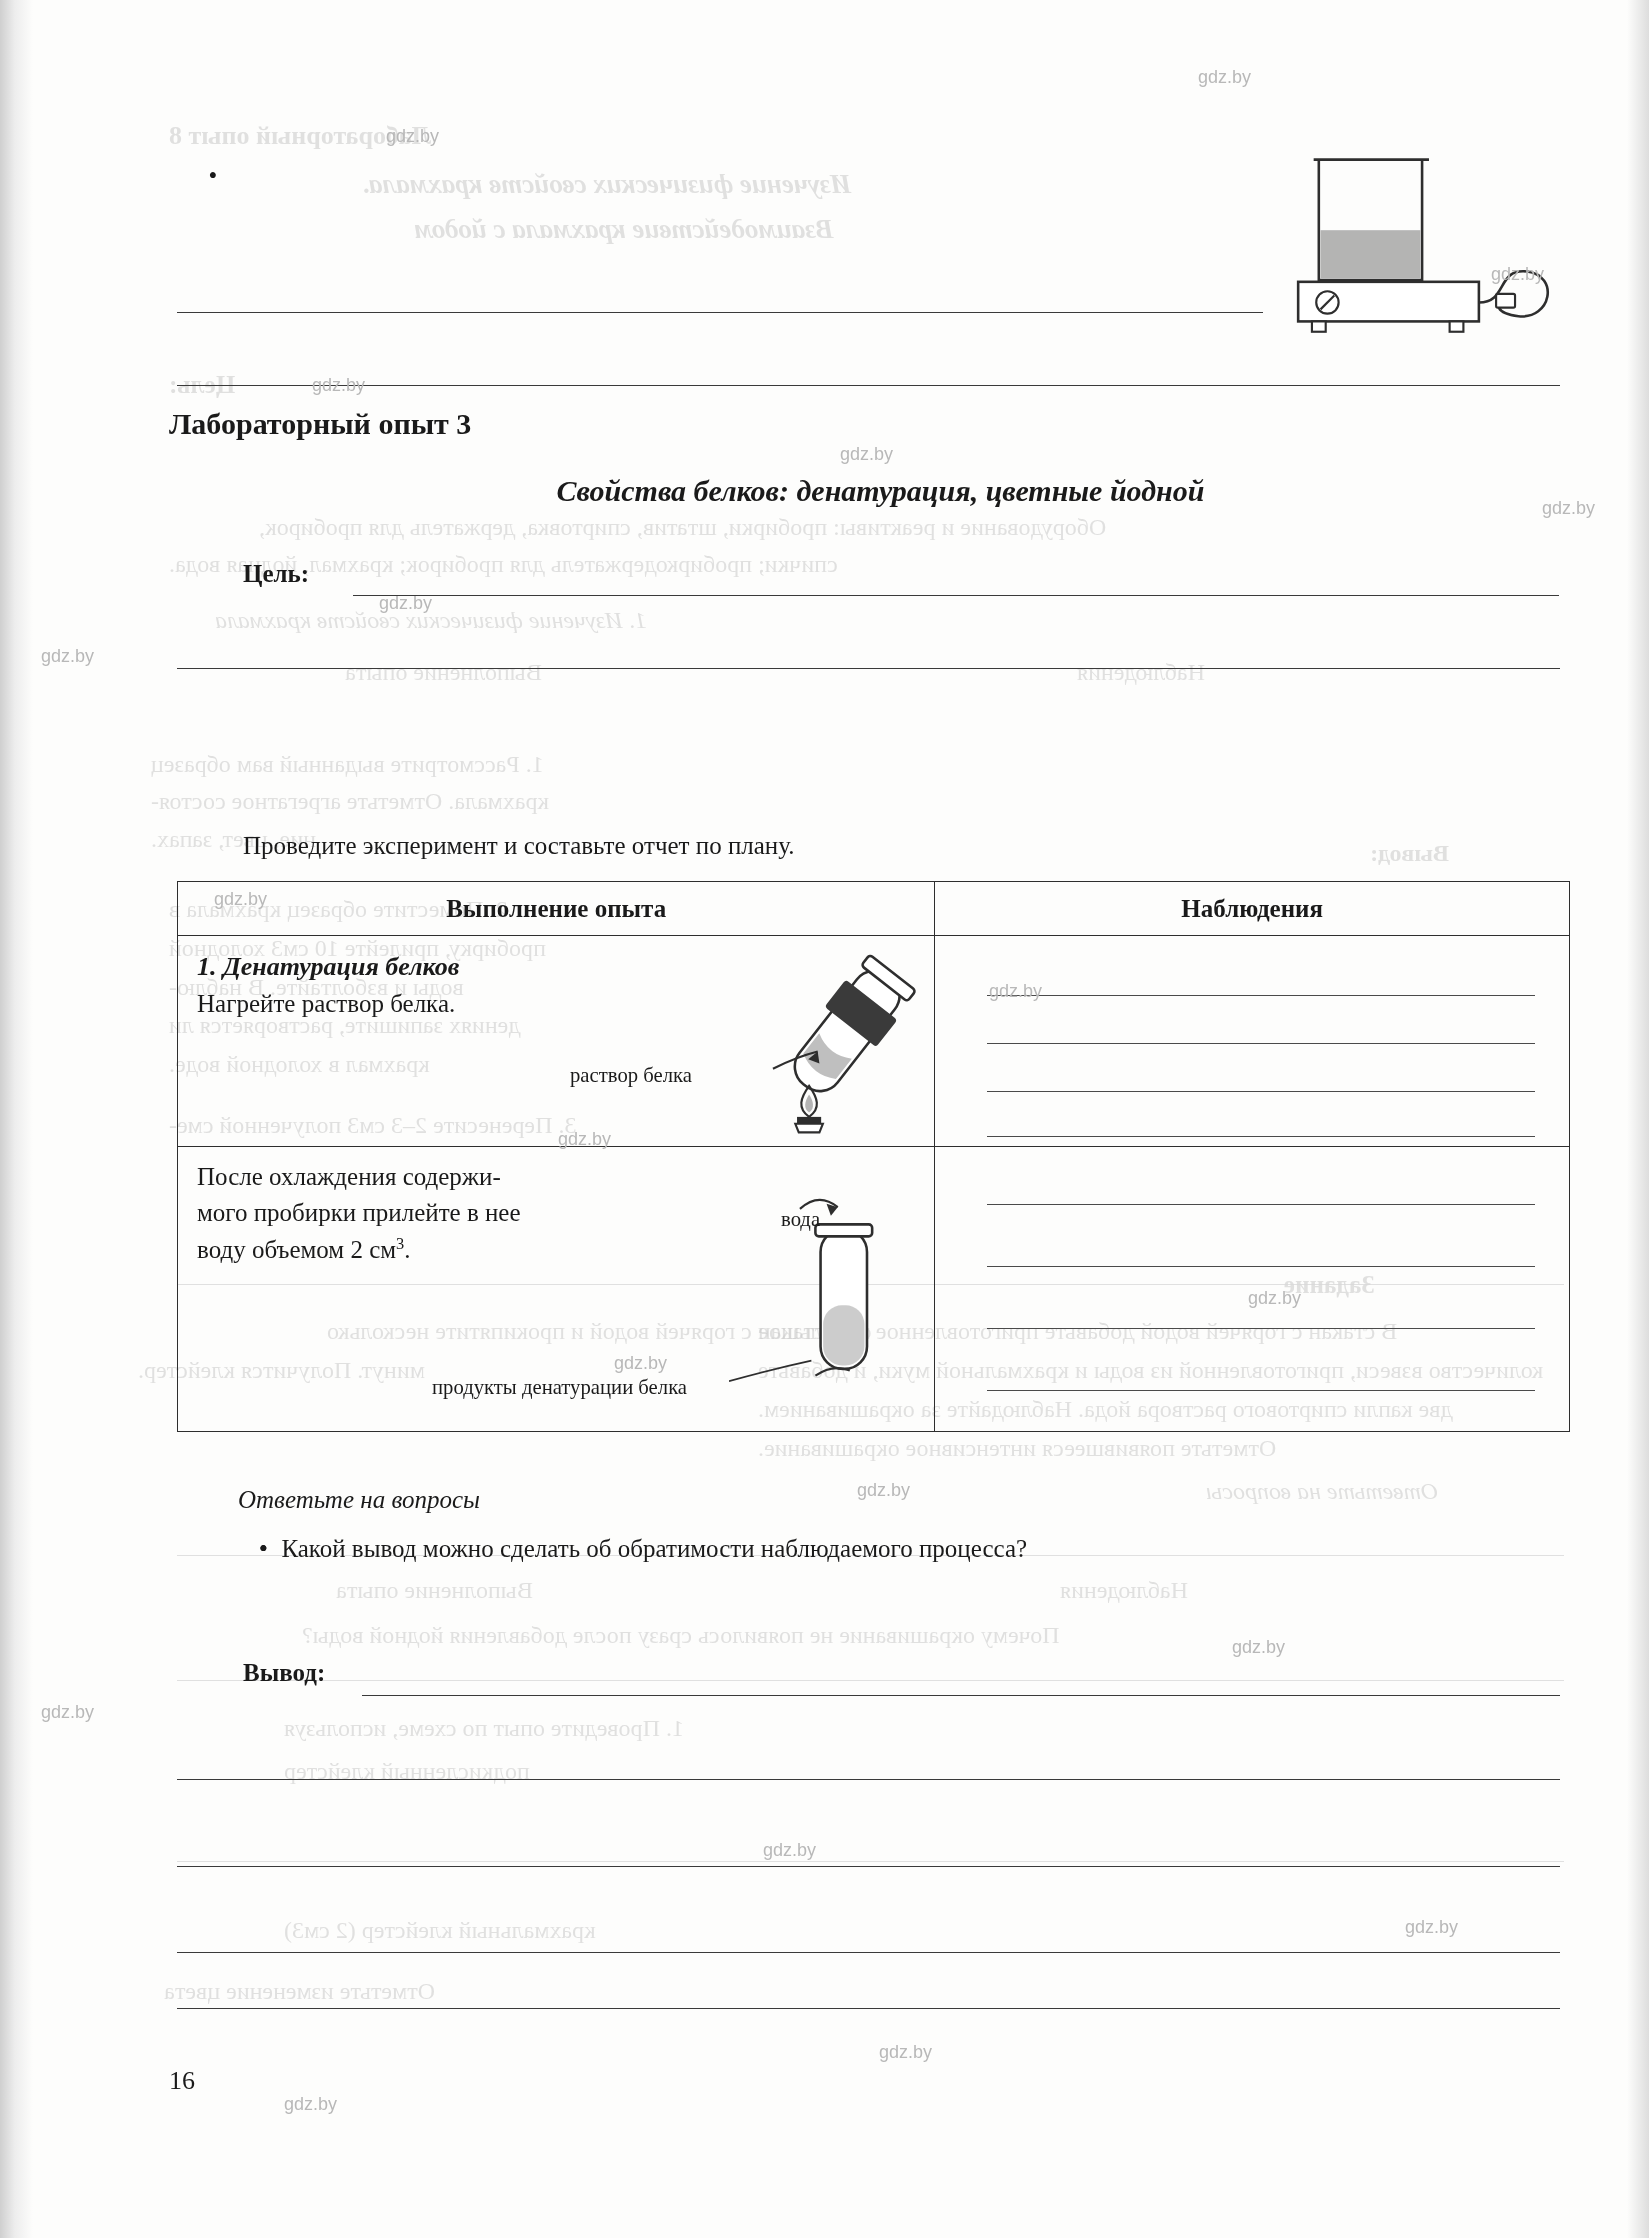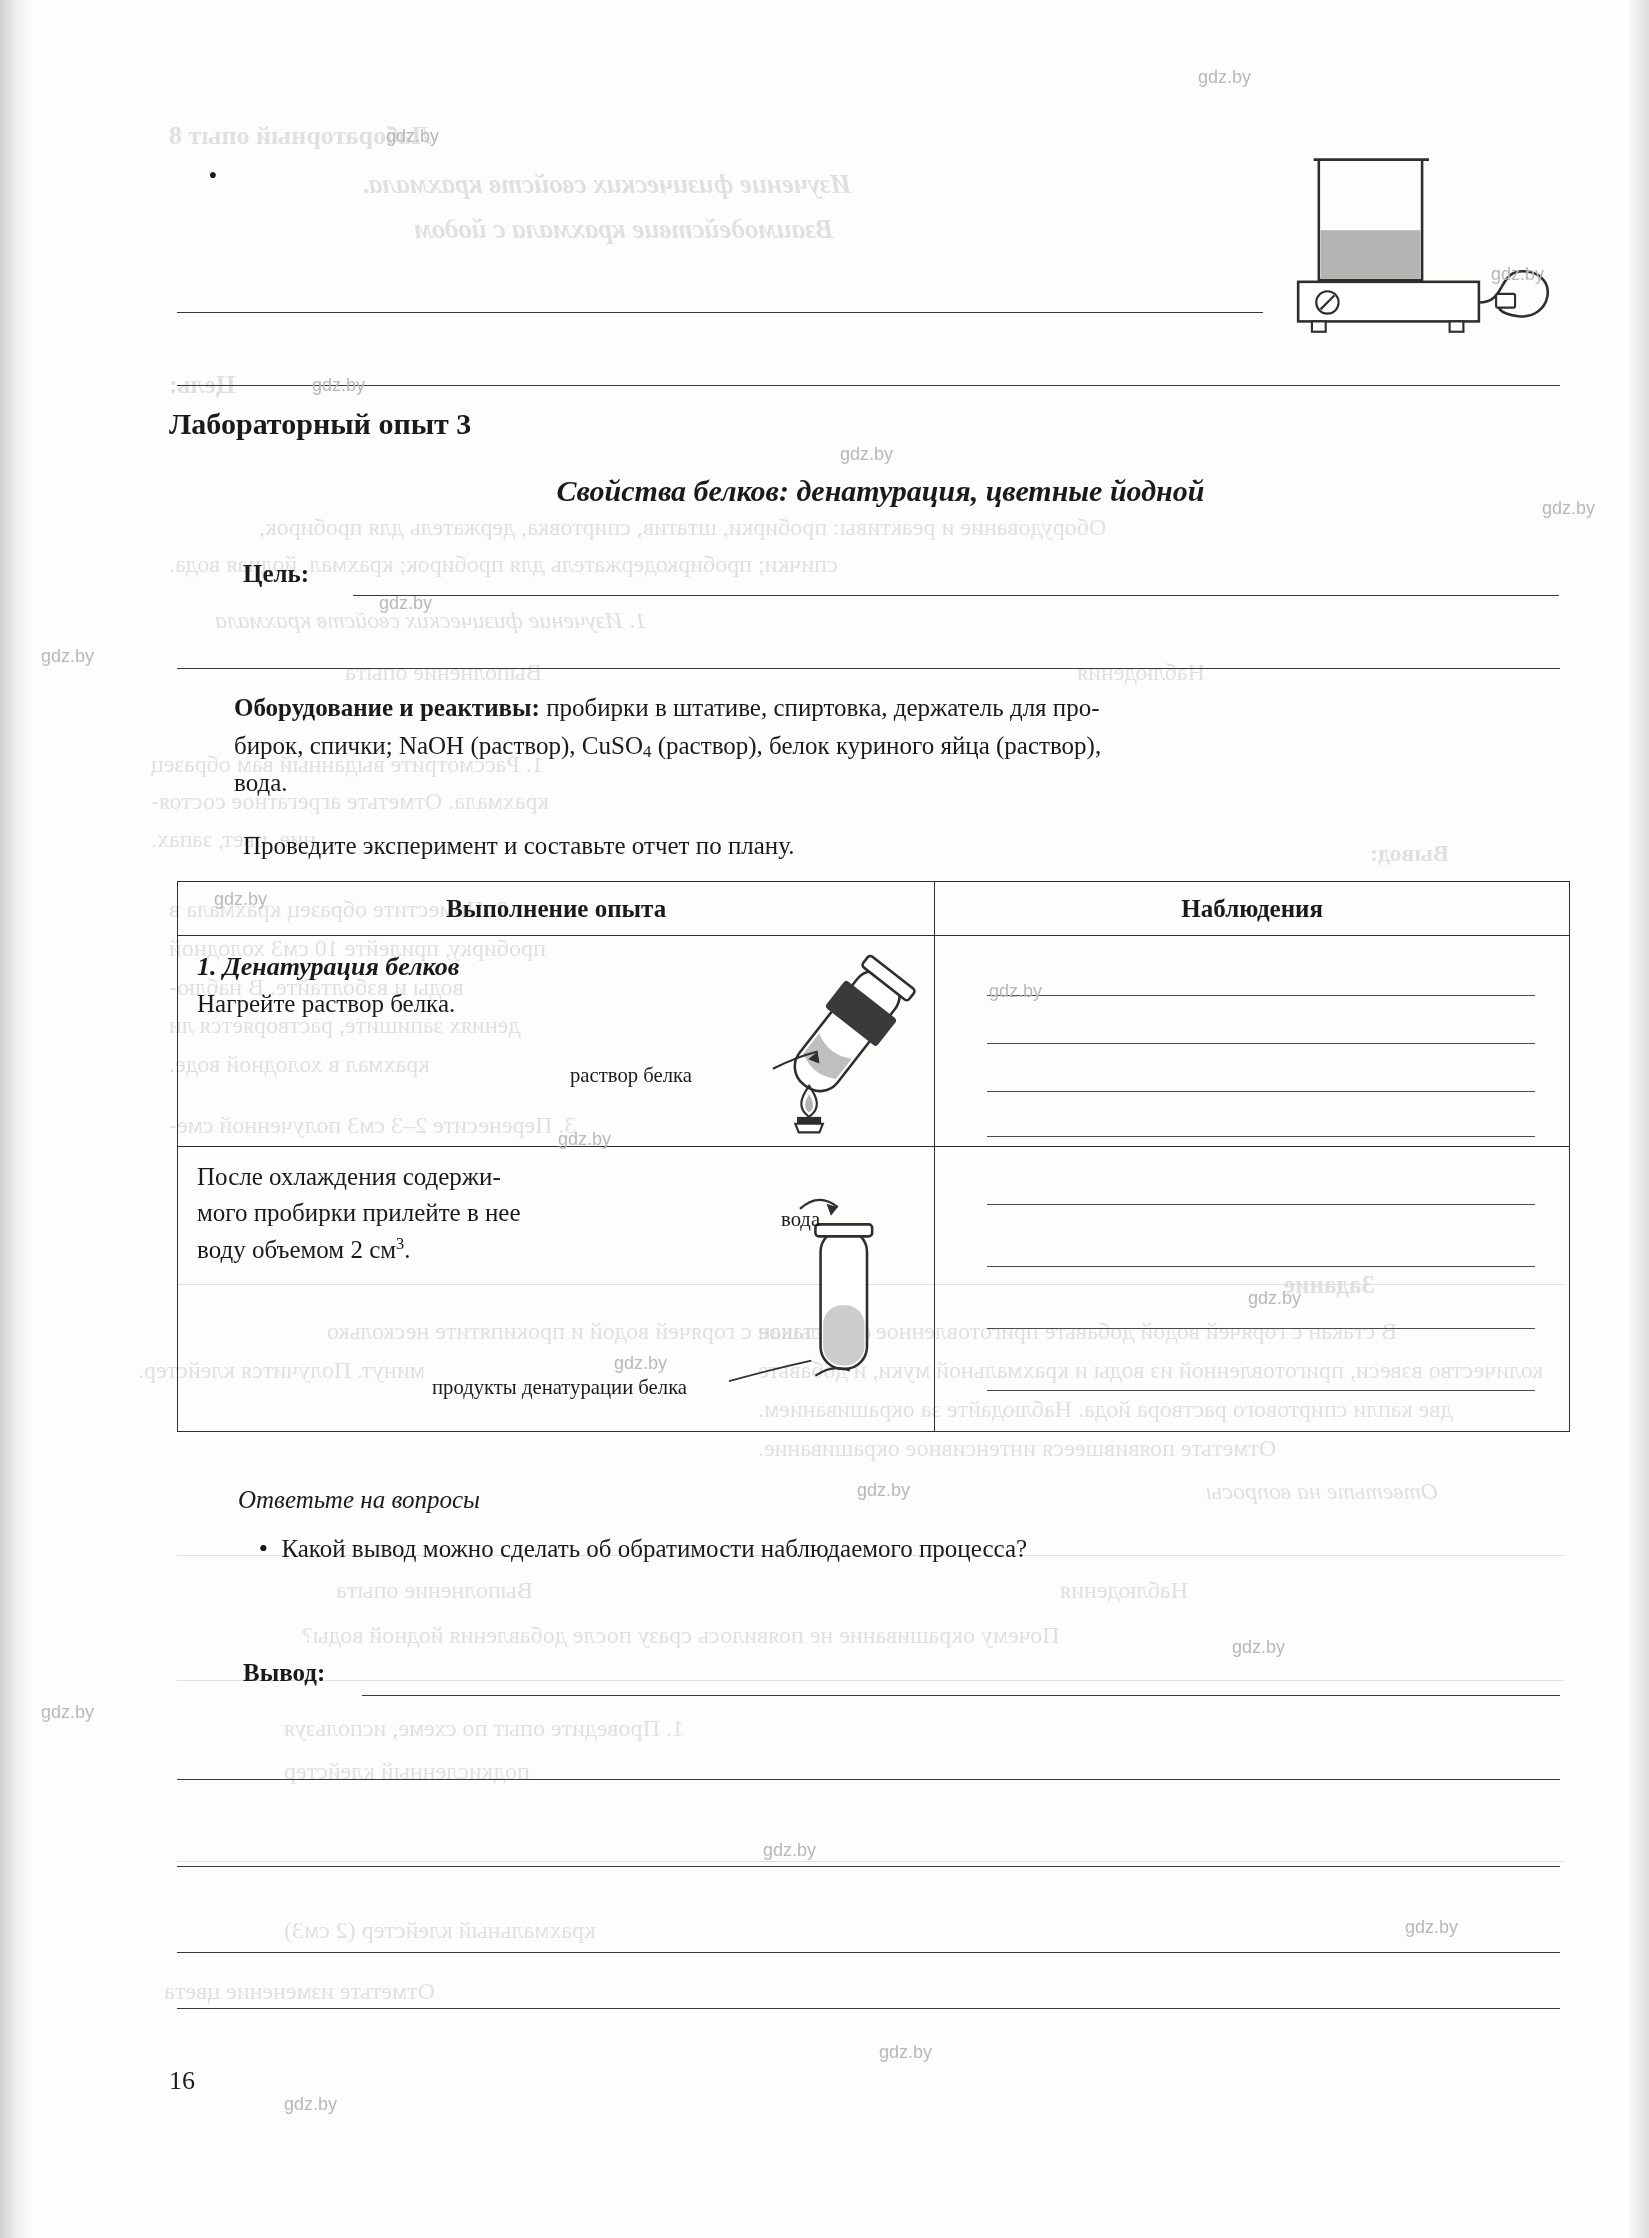--- a/index.html
+++ b/index.html
@@ -313,26 +313,20 @@
       </svg>
     </div>
 
     <h1 class="lab-title">Лабораторный опыт 3</h1>
     <div class="lab-subtitle">Свойства белков: денатурация, цветные йодной</div>
 
     <div class="goal-label">Цель:</div>
     <div class="rule" style="left:353px; top:595px; width:1206px;"></div>
     <div class="rule" style="left:177px; top:668px; width:1383px;"></div>
 
-    <div class="equip">
-      <b>Оборудование и реактивы:</b>
-      <span>пробирки в штативе, спиртовка, держатель для про-</span><br>
-      <span>бирок, спички; NaOH (раствор), CuSO</span><sub>4</sub><span> (раствор), белок куриного яйца (раствор),</span><br>
-      <span>вода.</span>
-    </div>
     <div class="equip-note">Проведите эксперимент и составьте отчет по плану.</div>
 
     <table class="tbl">
       <tbody>
           <tr>
         <th class="head cell-left">Выполнение опыта</th>
         <th class="head cell-right">Наблюдения</th>
       </tr>
       <tr class="row1">
         <td class="cell-left">

